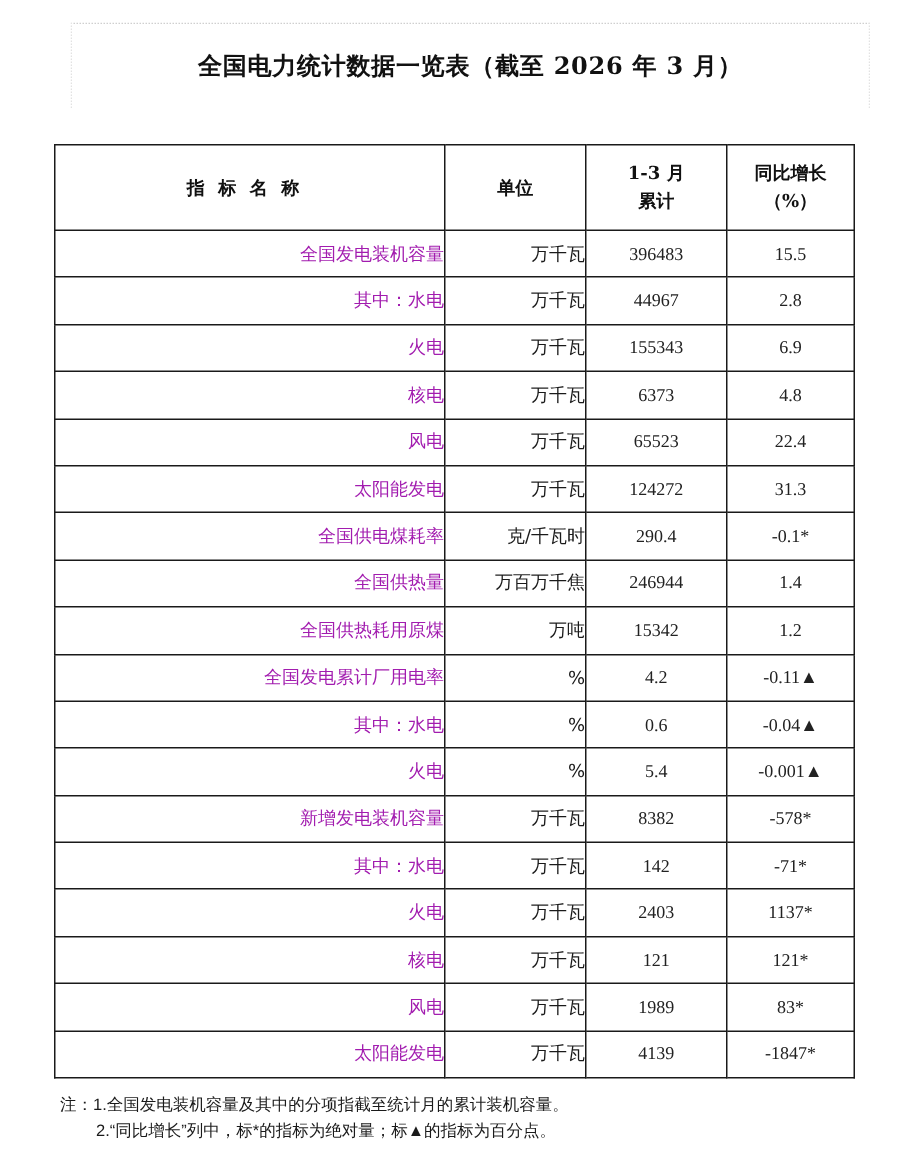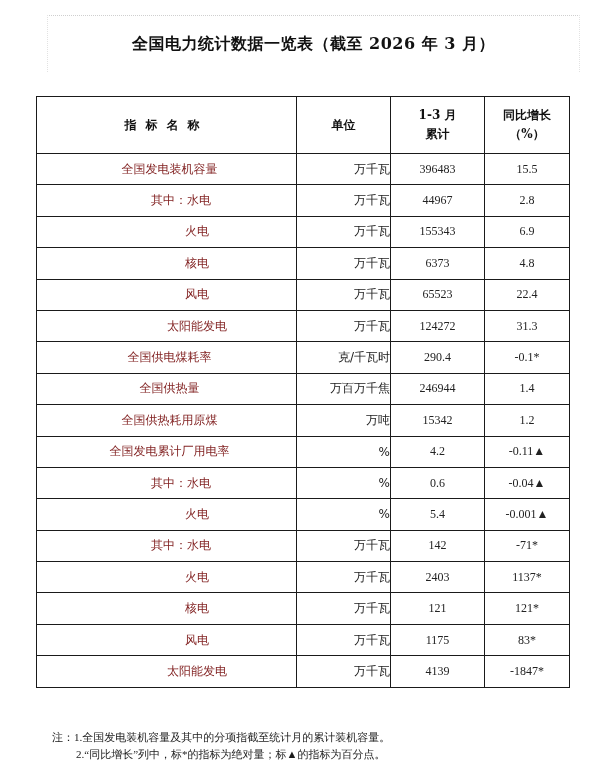--- a/index.html
+++ b/index.html
@@ -67,46 +67,46 @@
       letter-spacing: 9px;
     }
     table.stats thead th .line {
       display: block;
     }
     table.stats tbody td {
       height: 31.4px;
       font-size: 12px;
     }
     td.name {
-      text-align: center;
+      text-align: right;
       font-family: Liberation Mono, monospace;
       font-size: 12px;
-      color: #7f1d1d;
+      color: #a21caf;
     }
     td.name.lvl0 { padding-left: 6px; }
     td.name.lvl1 { padding-left: 29px; }
     td.name.lvl2 { padding-left: 61px; }
     td.unit {
       text-align: right;
       font-family: "DejaVu Sans", "Liberation Sans", sans-serif;
       font-size: 12px;
       color: #1a1a1a;
     }
     td.val, td.yoy {
       text-align: center;
       font-family: "Liberation Serif", "DejaVu Serif", serif;
       font-size: 12.5px;
       color: #222;
     }
     .notes {
       position: absolute;
-      left: 52px;
+      left: 40px;
       top: 729px;
       width: 540px;
-      font-family: Liberation Serif, serif;
+      font-family: Liberation Sans, sans-serif;
       font-size: 11px;
       line-height: 17px;
       color: #1a1a1a;
     }
     .notes .note-line { white-space: nowrap; }
     .notes .note-line.indent { padding-left: 24px; }
   </style>
 </head>
 <body>
 
@@ -202,41 +202,47 @@
         <td class="val">0.6</td>
         <td class="yoy">-0.04▲</td>
       </tr>
       <tr>
         <td class="name lvl2">火电</td>
         <td class="unit">%</td>
         <td class="val">5.4</td>
         <td class="yoy">-0.001▲</td>
       </tr>
       <tr>
+        <td class="name lvl0">新增发电装机容量</td>
+        <td class="unit">万千瓦</td>
+        <td class="val">8382</td>
+        <td class="yoy">-578*</td>
+      </tr>
+      <tr>
         <td class="name lvl1">其中：水电</td>
         <td class="unit">万千瓦</td>
         <td class="val">142</td>
         <td class="yoy">-71*</td>
       </tr>
       <tr>
         <td class="name lvl2">火电</td>
         <td class="unit">万千瓦</td>
         <td class="val">2403</td>
         <td class="yoy">1137*</td>
       </tr>
       <tr>
         <td class="name lvl2">核电</td>
         <td class="unit">万千瓦</td>
         <td class="val">121</td>
         <td class="yoy">121*</td>
       </tr>
       <tr>
         <td class="name lvl2">风电</td>
         <td class="unit">万千瓦</td>
-        <td class="val">1175</td>
+        <td class="val">1989</td>
         <td class="yoy">83*</td>
       </tr>
       <tr>
         <td class="name lvl2">太阳能发电</td>
         <td class="unit">万千瓦</td>
         <td class="val">4139</td>
         <td class="yoy">-1847*</td>
       </tr>
     </tbody>
 </table>

